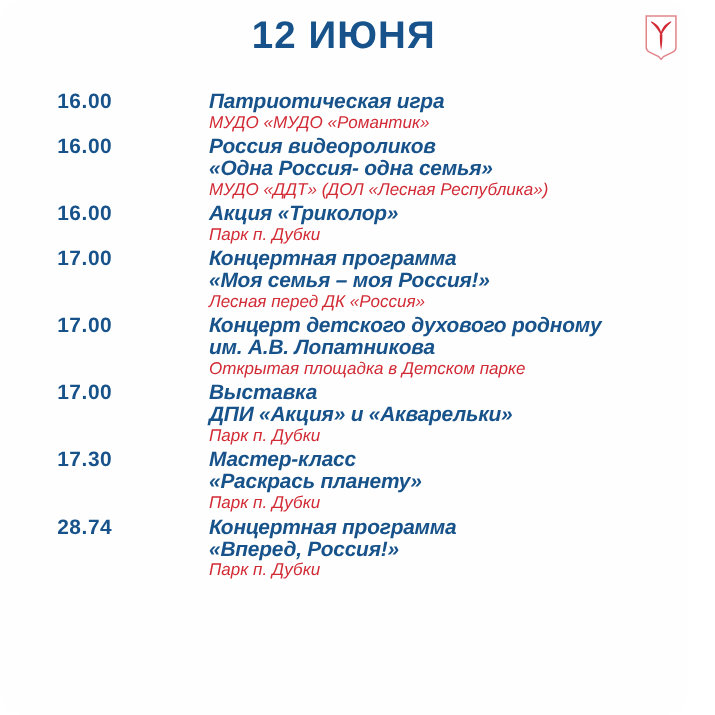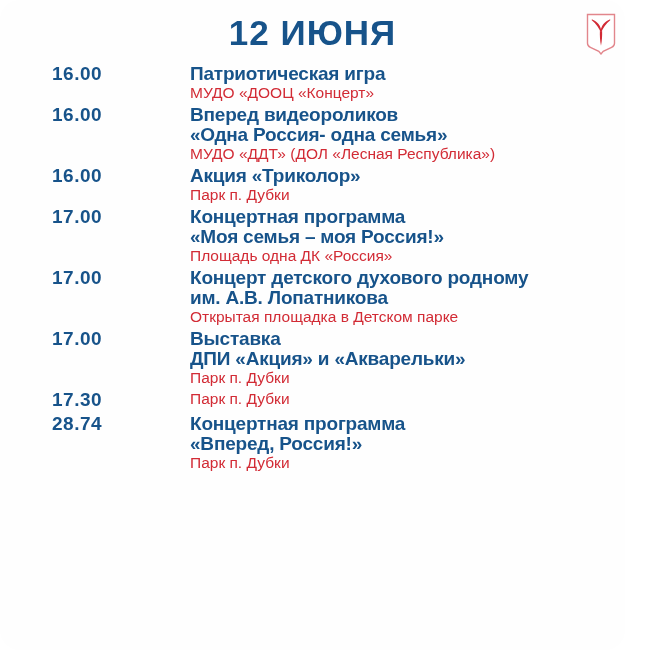--- a/index.html
+++ b/index.html
@@ -34,37 +34,37 @@
     color: var(--blue);
   }
   .logo {
     position: absolute;
     top: 13px; right: 9px;
     width: 30px; height: 42px;
   }
   .logo svg { display: block; width: 100%; height: 100%; }
   .schedule {
     position: absolute;
-    top: 64px; left: 52px; right: 14px;
+    top: 83px; left: 52px; right: 14px;
   }
   .row {
     display: flex;
     align-items: flex-start;
     margin-bottom: 4px;
   }
   .time {
     flex: 0 0 138px;
     width: 138px;
     font-size: 19px;
     line-height: 20px;
     font-weight: bold;
     letter-spacing: 0.5px;
     color: var(--blue);
   }
-  .details { flex: 1; }
+  .details { flex: 1; font-style: italic; }
   .event-title {
     font-size: 19px;
     line-height: 20px;
     font-weight: bold;
     letter-spacing: -0.2px;
     color: var(--blue);
   }
   .venue {
     font-size: 15.5px;
     line-height: 16px;
@@ -88,28 +88,28 @@
     </svg>
   </div>
 
   <div class="schedule">
       <div class="row">
         <div class="time">16.00</div>
         <div class="details">
           <div class="event-title">
             <div>Патриотическая игра</div>
           </div>
-          <div class="venue">МУДО «ДООЦ «Концерт»</div>
+          <div class="venue">МУДО «МУДО «Романтик»</div>
         </div>
       </div>
       <div class="row">
         <div class="time">16.00</div>
         <div class="details">
           <div class="event-title">
-            <div>Вперед видеороликов</div>
+            <div>Россия видеороликов</div>
             <div>«Одна Россия- одна семья»</div>
           </div>
           <div class="venue">МУДО «ДДТ» (ДОЛ «Лесная Республика»)</div>
         </div>
       </div>
       <div class="row">
         <div class="time">16.00</div>
         <div class="details">
           <div class="event-title">
             <div>Акция «Триколор»</div>
@@ -117,21 +117,21 @@
           <div class="venue">Парк п. Дубки</div>
         </div>
       </div>
       <div class="row">
         <div class="time">17.00</div>
         <div class="details">
           <div class="event-title">
             <div>Концертная программа</div>
             <div>«Моя семья – моя Россия!»</div>
           </div>
-          <div class="venue">Площадь одна ДК «Россия»</div>
+          <div class="venue">Лесная перед ДК «Россия»</div>
         </div>
       </div>
       <div class="row">
         <div class="time">17.00</div>
         <div class="details">
           <div class="event-title">
             <div>Концерт детского духового родному</div>
             <div>им. А.В. Лопатникова</div>
           </div>
           <div class="venue">Открытая площадка в Детском парке</div>
@@ -143,20 +143,24 @@
           <div class="event-title">
             <div>Выставка</div>
             <div>ДПИ «Акция» и «Акварельки»</div>
           </div>
           <div class="venue">Парк п. Дубки</div>
         </div>
       </div>
       <div class="row">
         <div class="time">17.30</div>
         <div class="details">
+          <div class="event-title">
+            <div>Мастер-класс</div>
+            <div>«Раскрась планету»</div>
+          </div>
           <div class="venue">Парк п. Дубки</div>
         </div>
       </div>
       <div class="row">
         <div class="time">28.74</div>
         <div class="details">
           <div class="event-title">
             <div>Концертная программа</div>
             <div>«Вперед, Россия!»</div>
           </div>

